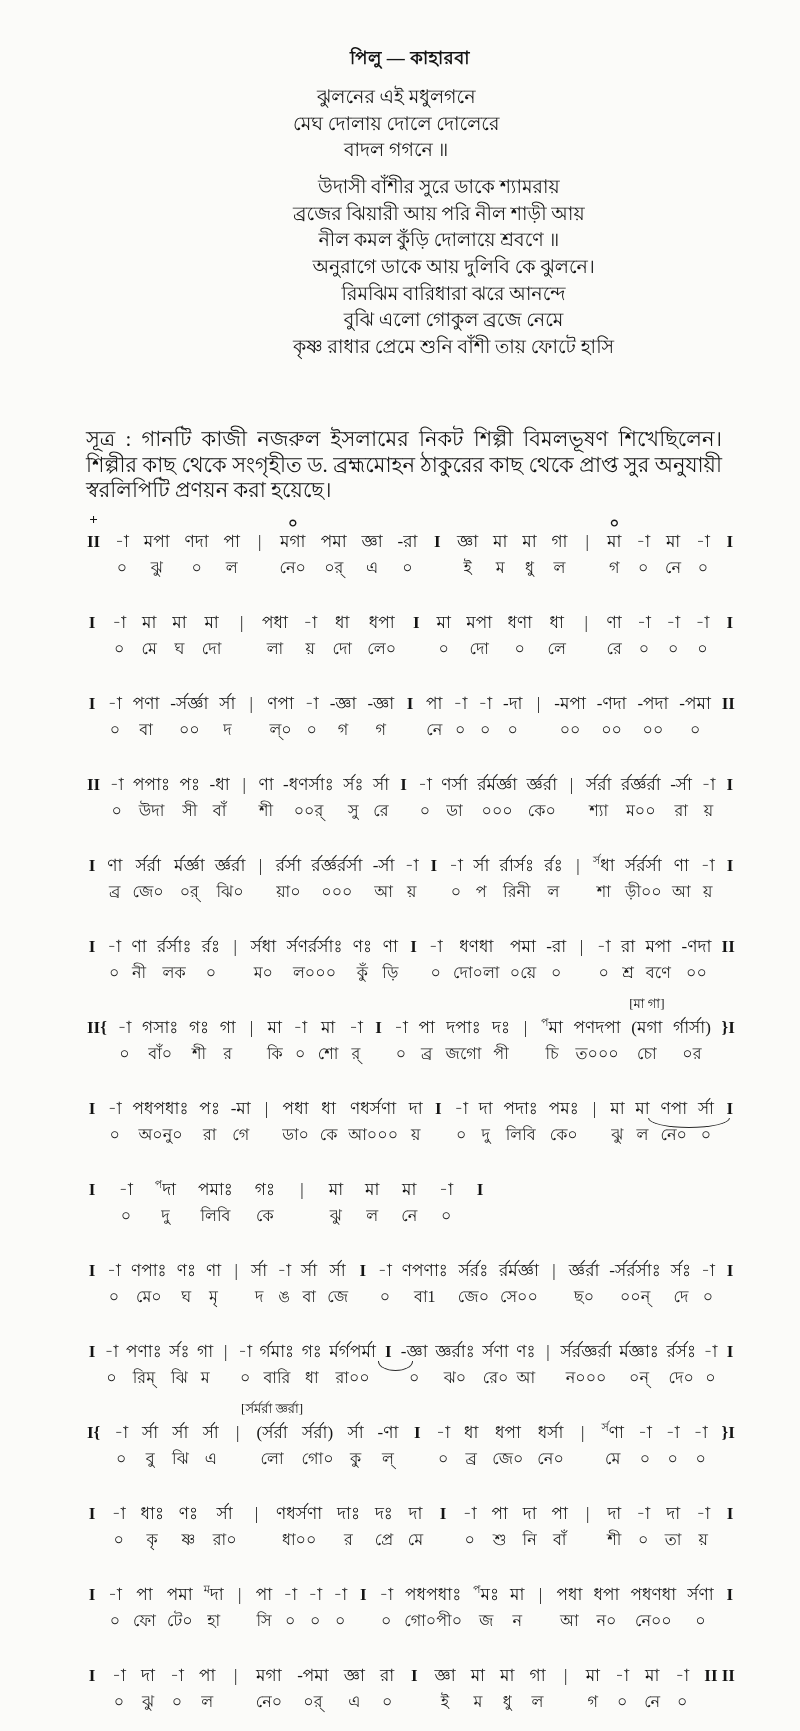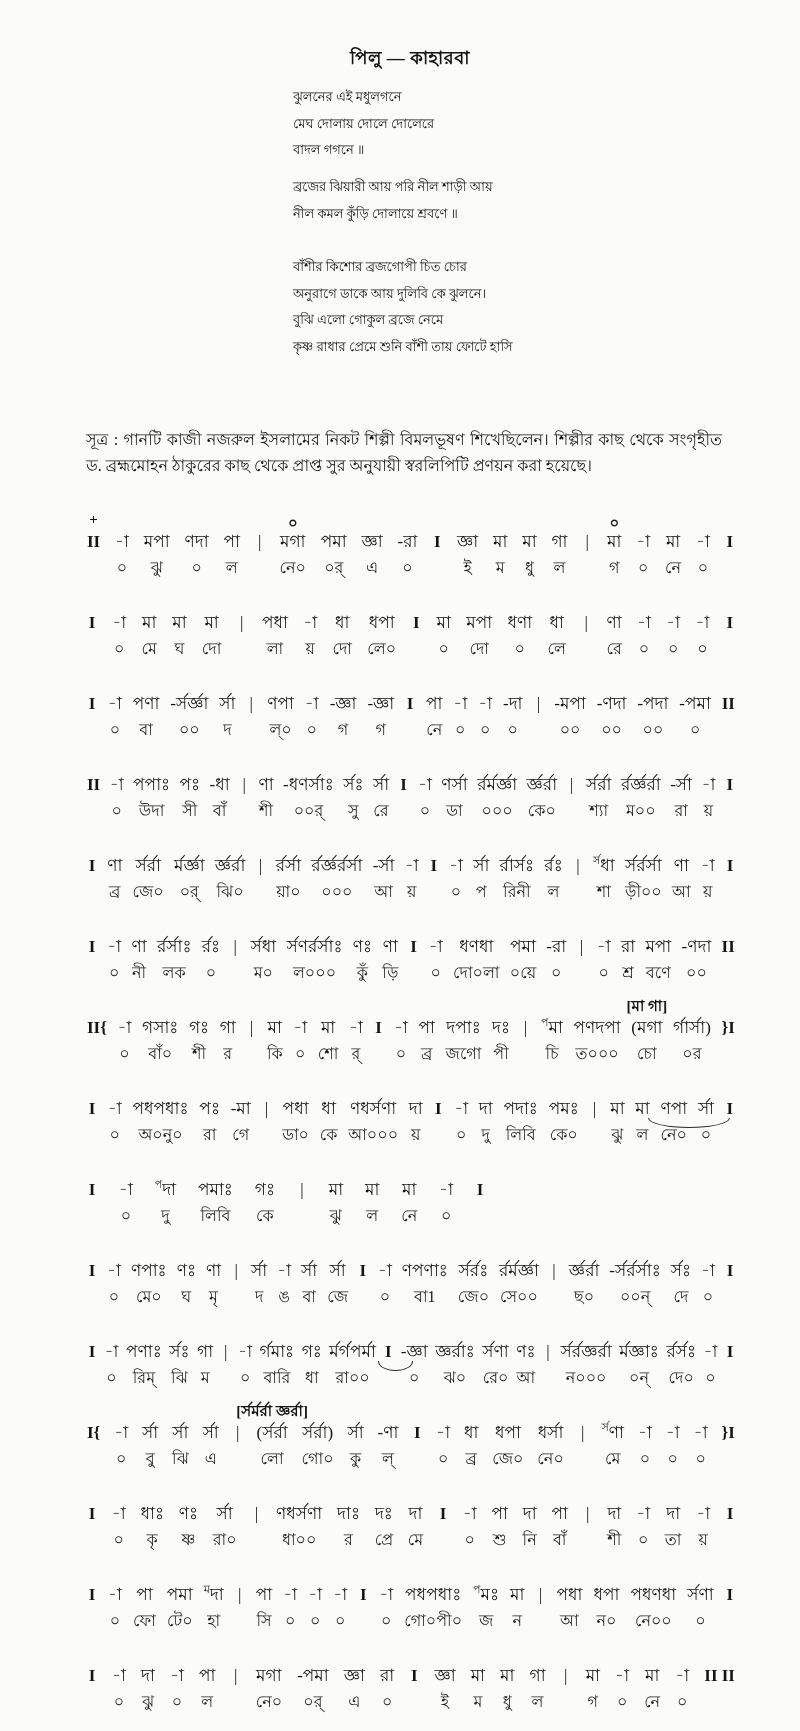--- a/index.html
+++ b/index.html
@@ -6,72 +6,73 @@
   body{
     width:800px;height:1731px;position:relative;overflow:hidden;
     background:#fbfbf9;color:#141414;
     font-family:"Liberation Serif","DejaVu Serif",serif;
   }
   .page-title{
     position:absolute;top:44px;left:10px;width:800px;text-align:center;
     font-size:18px;font-weight:bold;letter-spacing:.5px;
   }
   .lyrics{position:absolute;left:293px;top:0;width:480px;}
-  .stanza{position:absolute;left:0;font-size:13px;line-height:26.5px;white-space:nowrap;}
+  .stanza{position:absolute;left:0;font-size:19px;line-height:26.5px;white-space:nowrap;text-align:center;}
   .stanza.s1{top:84px;}
   .stanza.s2{top:174px;}
   .stanza.s3{top:254px;}
   .note{
     position:absolute;left:86px;top:427px;width:636px;
-    font-size:16px;line-height:25.5px;text-align:justify;
+    font-size:21px;line-height:25.5px;text-align:justify;
   }
   .notation{position:absolute;left:86px;top:531px;width:650px;}
   .nline{
     display:flex;justify-content:space-between;align-items:flex-start;
     margin-bottom:34px;position:relative;width:650px;
   }
   .nl-7{margin-top:33px;}
   .nl-12{margin-top:20px;}
   .nl-9{width:400px;}
   .cell{display:flex;flex-direction:column;align-items:center;position:relative;padding:0 1px;min-width:10px;}
   .cell .n{font-size:17px;line-height:21px;white-space:nowrap;}
   .cell .n sup{font-size:11px;line-height:0;text-align:right;}
   .cell .l{font-size:16px;line-height:20px;margin-top:6px;white-space:nowrap;color:#1c1c1c;}
   .cell.bar .n{font-weight:700;}
   .cell.thin .n{font-weight:400;}
   .m{
     position:absolute;top:-20px;left:50%;transform:translateX(-50%);
     font-size:15px;white-space:nowrap;font-weight:600;
   }
-  .m.bracket{font-weight:700;font-size:15px;top:-23px;}
+  .m.bracket{font-weight:400;font-size:13px;top:-23px;}
   .slur::after{
     content:"";position:absolute;top:20px;left:-40%;width:280%;height:9px;
     border:1.2px solid #2a2a2a;border-top:none;
     border-radius:0 0 50% 50% / 0 0 100% 100%;
     pointer-events:none;
   }
 </style>
 </head>
 <body>
 
 <div class="page-title">পিলু — কাহারবা</div>
 
 <div class="lyrics">
     <div class="stanza s1">
       <div class="lline">ঝুলনের এই মধুলগনে</div>
       <div class="lline">মেঘ দোলায় দোলে দোলেরে</div>
       <div class="lline">বাদল গগনে ॥</div>
     </div>
     <div class="stanza s2">
+      <div class="lline">উদাসী বাঁশীর সুরে ডাকে শ্যামরায়</div>
       <div class="lline">ব্রজের ঝিয়ারী আয় পরি নীল শাড়ী আয়</div>
       <div class="lline">নীল কমল কুঁড়ি দোলায়ে শ্রবণে ॥</div>
     </div>
     <div class="stanza s3">
-      <div class="lline">বাঁশীর কিশোর ব্রজগোপী চিত চোর</div>
       <div class="lline">অনুরাগে ডাকে আয় দুলিবি কে ঝুলনে।</div>
+      <div class="lline">রিমঝিম বারিধারা ঝরে আনন্দে</div>
       <div class="lline">বুঝি এলো গোকুল ব্রজে নেমে</div>
       <div class="lline">কৃষ্ণ রাধার প্রেমে শুনি বাঁশী তায় ফোটে হাসি</div>
     </div>
   </div>
 
 <div class="note">সূত্র : গানটি কাজী নজরুল ইসলামের নিকট শিল্পী বিমলভূষণ শিখেছিলেন। শিল্পীর কাছ থেকে সংগৃহীত ড. ব্রহ্মমোহন ঠাকুরের কাছ থেকে প্রাপ্ত সুর অনুযায়ী স্বরলিপিটি প্রণয়ন করা হয়েছে।</div>
 
 <div class="notation">
     <div class="nline nl-1">
       <div class="cell bar">

